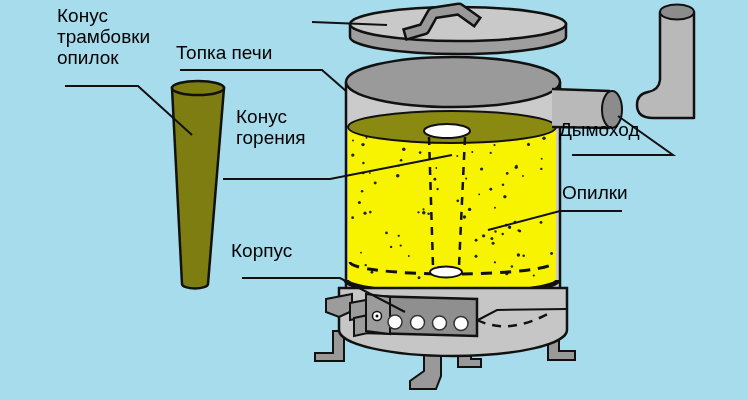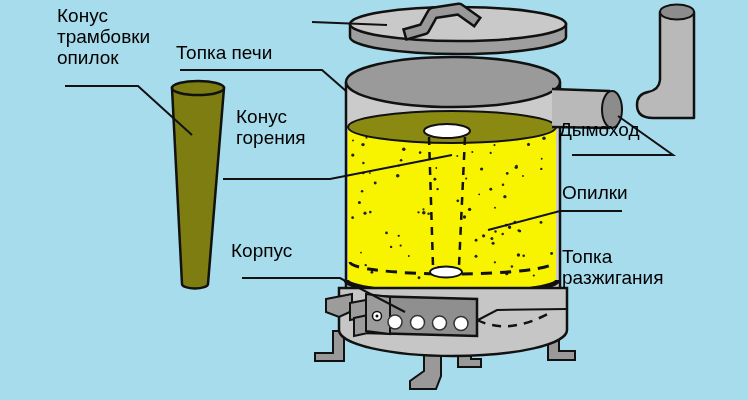--- a/index.html
+++ b/index.html
@@ -187,15 +187,13 @@
 
   <div class="lbl" style="left:57px;top:5px;">Конус
 трамбовки
 опилок</div>
   <div class="lbl" style="left:176px;top:42px;">Топка печи</div>
   <div class="lbl" style="left:236px;top:106px;">Конус
 горения</div>
   <div class="lbl" style="left:559px;top:119px;">Дымоход</div>
   <div class="lbl" style="left:562px;top:182px;">Опилки</div>
   <div class="lbl" style="left:231px;top:240px;">Корпус</div>
-  <div class="lbl" style="left:562px;top:246px;">Топка
-разжигания</div>
 </div>
 
 </body></html>

